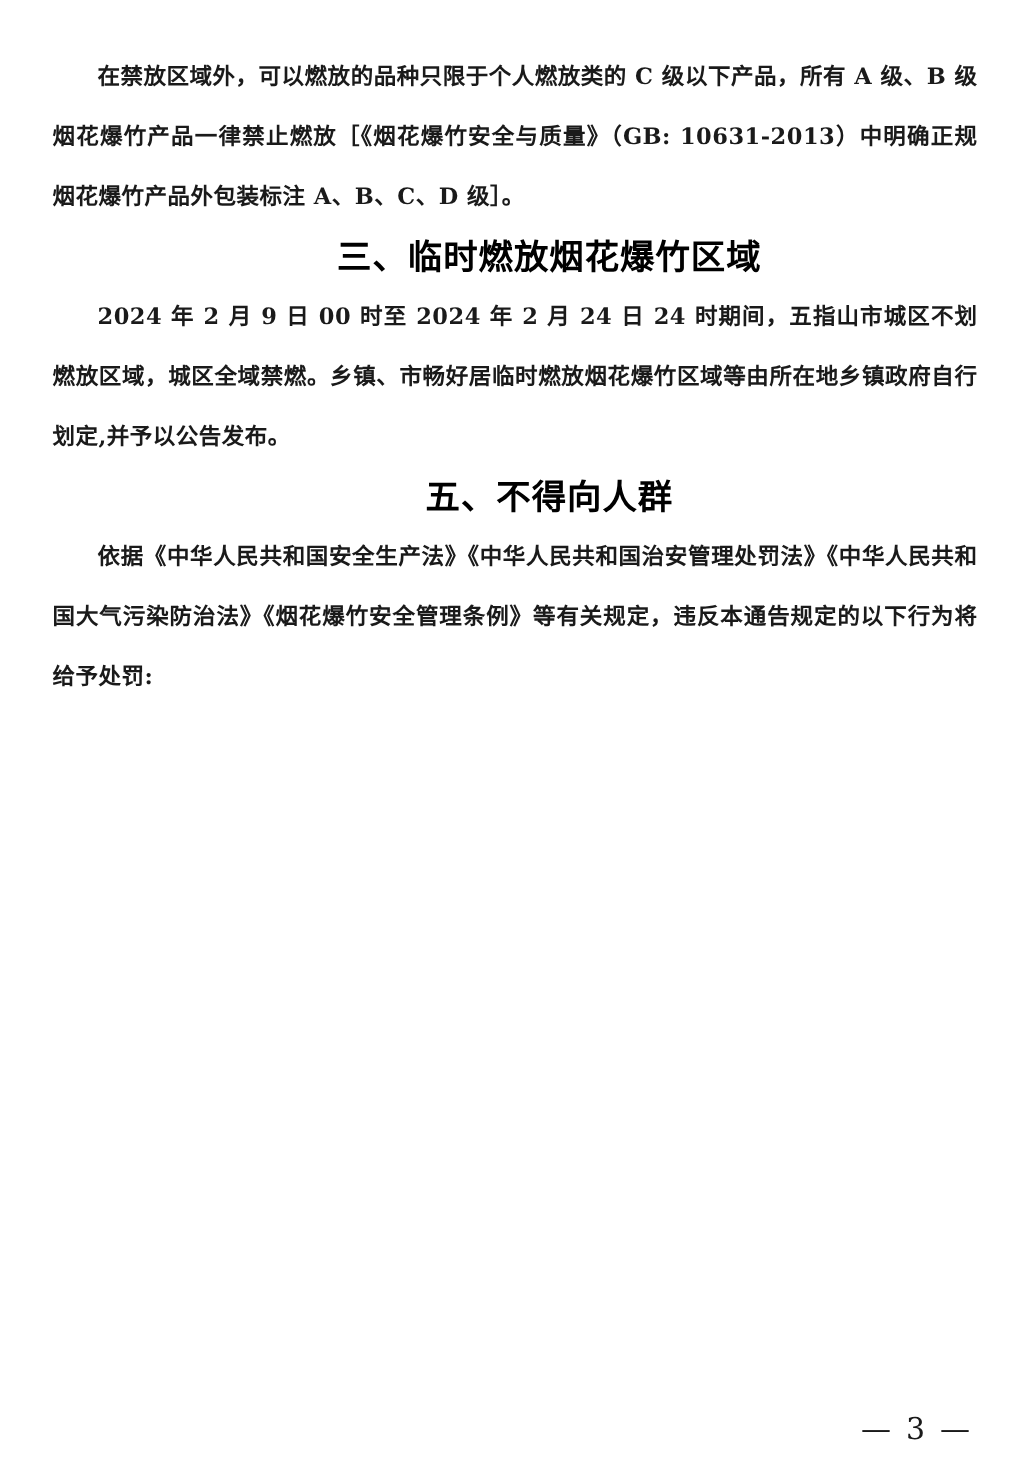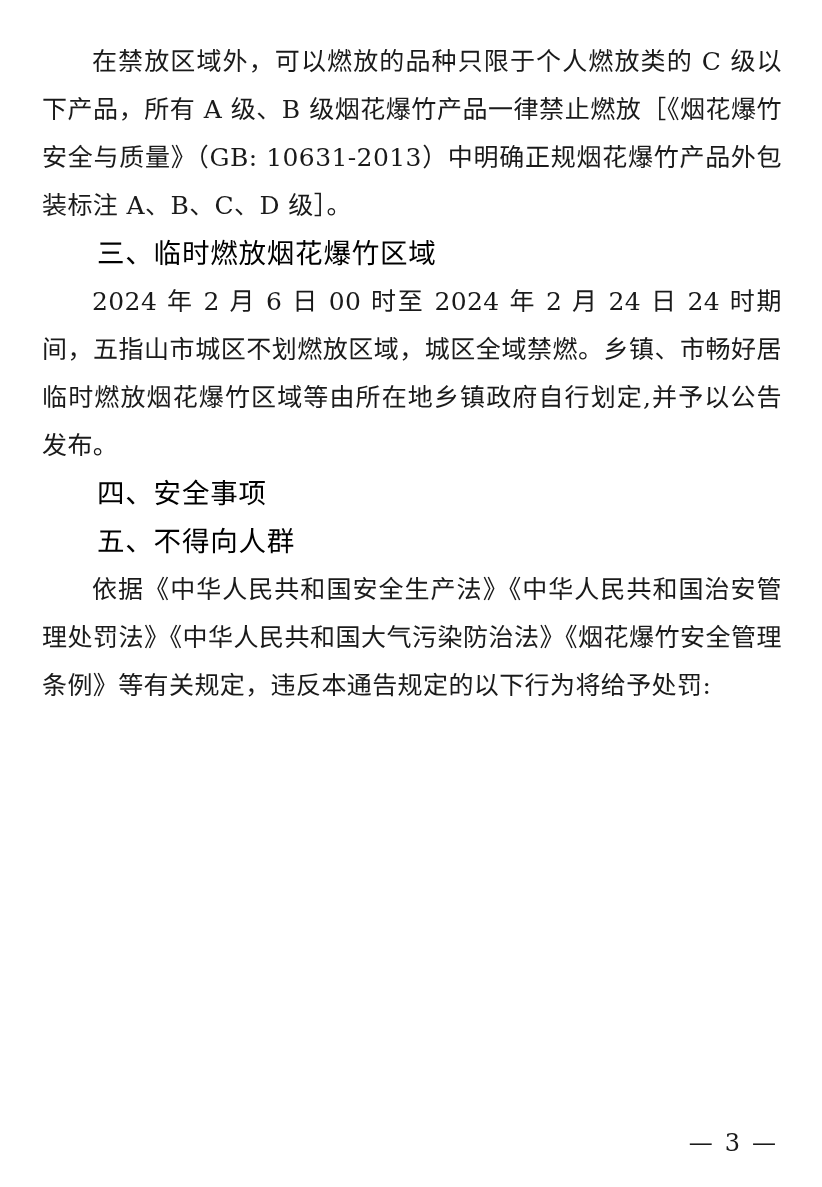--- a/index.html
+++ b/index.html
@@ -22,41 +22,42 @@
   .doc-body {
     position: absolute;
     left: 42px;
     top: 38px;
     width: 740px;
   }
 
   
   .para {
     font-family: "DejaVu Serif", "Liberation Serif", serif;
-    font-size: 25px;
+    font-size: 18px;
     line-height: 48px;
     color: #1a1a1a;
     text-align: justify;
     text-justify: inter-ideograph;
     text-indent: 2em;
     letter-spacing: 0.4px;
     margin: 0;
-    font-weight: 400;
+    font-weight: 700;
   }
 
   
   .heading {
     font-family: "Liberation Sans", "DejaVu Sans", sans-serif;
     font-size: 27.5px;
     line-height: 48px;
     color: #000000;
-    font-weight: 400;
+    font-weight: 700;
     text-indent: 2em;
     letter-spacing: 0.8px;
     margin: 0;
+    text-align: center;
   }
 
   .gap-0 { margin-top: 0px; }
 
   
   .page-footer {
     position: absolute;
     left: 0;
     right: 44px;
     bottom: 30px;
@@ -81,23 +82,22 @@
 <body>
 
 <div class="page">
 
   <div class="doc-body">
 
     <p class="para gap-0">在禁放区域外，可以燃放的品种只限于个人燃放类的 C 级以下产品，所有 A 级、B 级烟花爆竹产品一律禁止燃放［《烟花爆竹安全与质量》（GB: 10631-2013）中明确正规烟花爆竹产品外包装标注 A、B、C、D 级］。</p>
 
     <h2 class="heading">三、临时燃放烟花爆竹区域</h2>
 
-    <p class="para">2024 年 2 月 6 日 00 时至 2024 年 2 月 24 日 24 时期间，五指山市城区不划燃放区域，城区全域禁燃。乡镇、市畅好居临时燃放烟花爆竹区域等由所在地乡镇政府自行划定,并予以公告发布。</p>
+    <p class="para">2024 年 2 月 9 日 00 时至 2024 年 2 月 24 日 24 时期间，五指山市城区不划燃放区域，城区全域禁燃。乡镇、市畅好居临时燃放烟花爆竹区域等由所在地乡镇政府自行划定,并予以公告发布。</p>
 
-    <h2 class="heading">四、安全事项</h2>
 
 
     <h2 class="heading">五、不得向人群</h2>
 
     <p class="para">依据《中华人民共和国安全生产法》《中华人民共和国治安管理处罚法》《中华人民共和国大气污染防治法》《烟花爆竹安全管理条例》等有关规定，违反本通告规定的以下行为将给予处罚:</p>
 
   </div>
 
   <div class="page-footer">
     <span class="dash">—</span><span class="folio-num">3</span><span class="dash">—</span>

